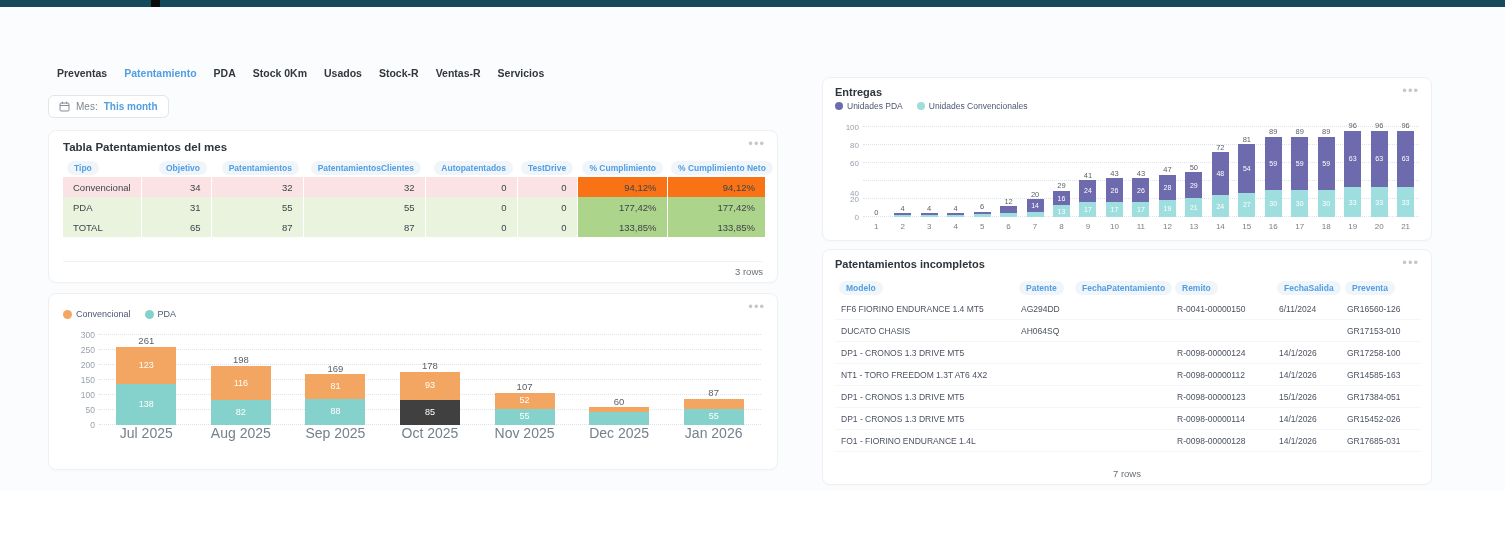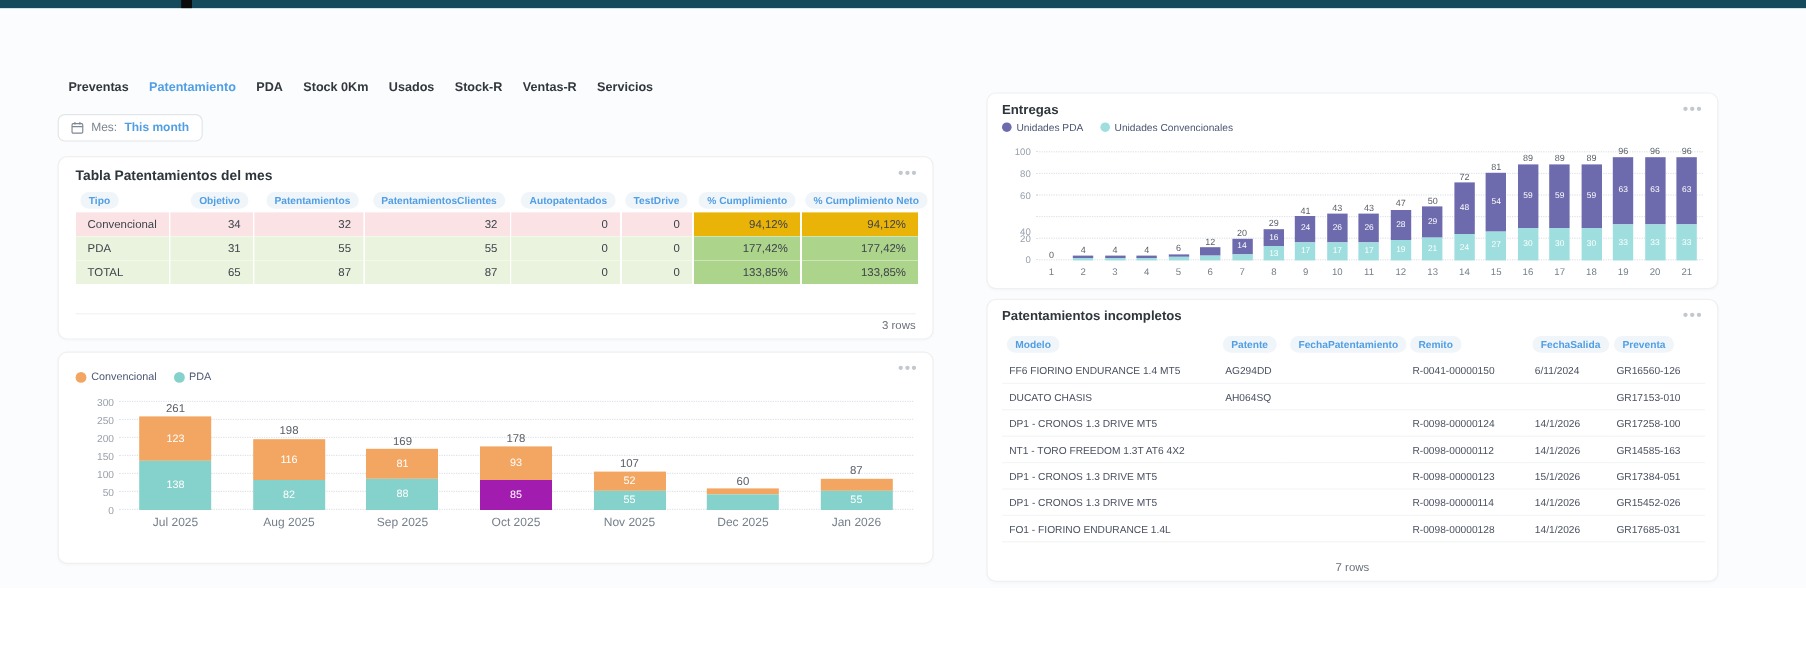--- a/index.html
+++ b/index.html
@@ -40,21 +40,21 @@
   table{border-collapse:collapse;table-layout:fixed;}
   .tbl{width:100%;margin-top:2px;}
   .tbl th{padding:2px 4px;text-align:left;font-weight:600;}
   .tbl th.col-right{text-align:right;}
   .pill{display:inline-block;background:#F0F5FA;color:#509EE3;padding:2px 7px;border-radius:8px;
     font-size:8.5px;font-weight:700;white-space:nowrap;}
   .tbl td{font-size:9.5px;padding:4.5px 10px;color:#3D434B;white-space:nowrap;overflow:hidden;}
   .tbl td.col-right{text-align:right;}
   .tbl td + td{border-left:1px solid #fff;}
   tr.pink td{background:#FBE3E5;}
-  tr.pink td.pct{background:#eab308;}
+  tr.pink td.pct{background:#f97316;}
   tr.green td{background:#E9F3DD;}
   tr.green td.pct{background:#ADD48B;}
 
   .tbl2{width:100%;margin-top:4px;}
   .tbl2 th{padding:3px 4px;text-align:left;font-weight:600;}
   .tbl2 td{font-size:8.5px;padding:5.5px 6px;color:#4A5160;border-bottom:1px solid #F3F5F6;
     white-space:nowrap;overflow:hidden;}
 
   
   .legend{display:flex;gap:14px;margin-top:5px;align-items:flex-end;font-size:9px;color:#4C5773;}
@@ -74,21 +74,21 @@
   .yl{position:absolute;left:-32px;width:28px;text-align:right;font-size:8.5px;color:#99A1AC;transform:translateY(50%);}
   #chart2 .yl{font-size:8px;left:-28px;width:24px;}
   .bars{position:absolute;left:0;right:0;bottom:0;top:-13px;display:flex;justify-content:space-around;align-items:flex-end;overflow:visible;}
   .bargroup{display:flex;flex-direction:column;align-items:center;cursor:pointer;}
   .total{font-size:9.5px;color:#5A5F66;margin-bottom:1px;line-height:1;}
   #chart2 .total{font-size:7.5px;}
   .stack{display:flex;flex-direction:column-reverse;}
   .seg{width:100%;display:flex;align-items:center;justify-content:center;color:#fff;font-size:9px;
     overflow:hidden;line-height:1;}
   #chart2 .seg{font-size:7px;}
-  .xlabels{position:absolute;bottom:0;display:flex;justify-content:space-around;font-size:10px;color:#76808A;}
+  .xlabels{position:absolute;bottom:0;display:flex;justify-content:space-around;font-size:14px;color:#76808A;}
   #chart1 .xlabels{left:36px;right:4px;}
   #chart2 .xlabels{left:28px;right:2px;font-size:8px;}
   .xlabels span{text-align:center;white-space:nowrap;}
 </style>
 </head>
 <body>
 
 <div class="topbar">
   <div class="topbar-tick"></div>
 </div>
@@ -227,21 +227,21 @@
             <div class="bargroup">
               <div class="total">169</div>
               <div class="stack" style="width: 60px;">
                 <div class="seg" style="height: 26.4px; background: rgb(133, 210, 204);">88</div>
                 <div class="seg" style="height: 24.3px; background: rgb(242, 166, 98);">81</div>
               </div>
             </div>
             <div class="bargroup">
               <div class="total">178</div>
               <div class="stack" style="width: 60px;">
-                <div class="seg" style="height: 25.5px; background: #a21caf;">85</div>
+                <div class="seg" style="height: 25.5px; background: #404040;">85</div>
                 <div class="seg" style="height: 27.9px; background: rgb(242, 166, 98);">93</div>
               </div>
             </div>
             <div class="bargroup">
               <div class="total">107</div>
               <div class="stack" style="width: 60px;">
                 <div class="seg" style="height: 16.5px; background: rgb(133, 210, 204);">55</div>
                 <div class="seg" style="height: 15.6px; background: rgb(242, 166, 98);">52</div>
               </div>
             </div>

